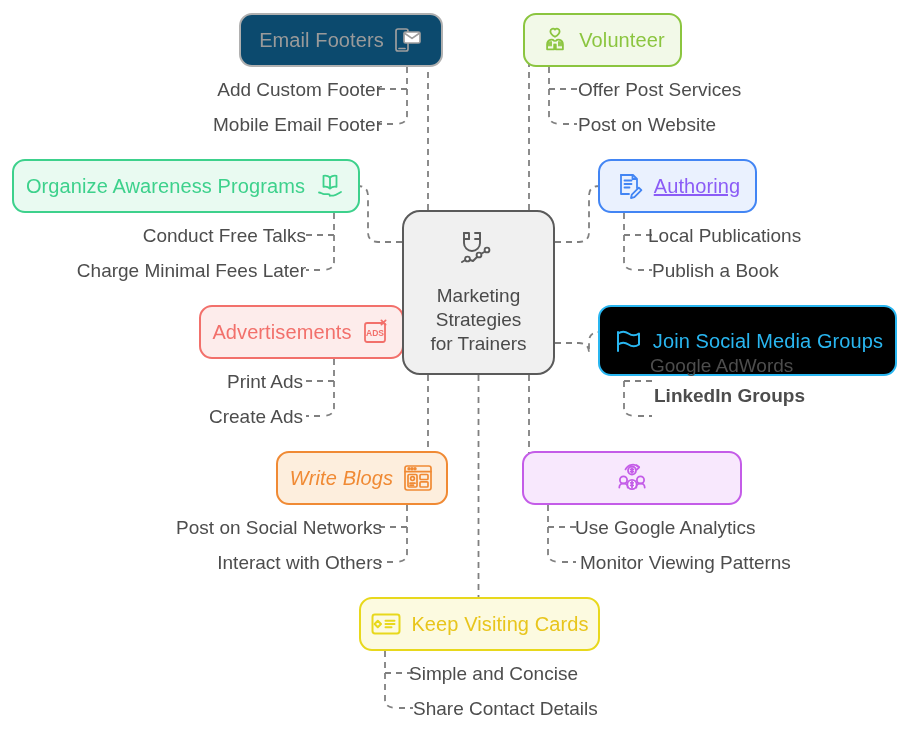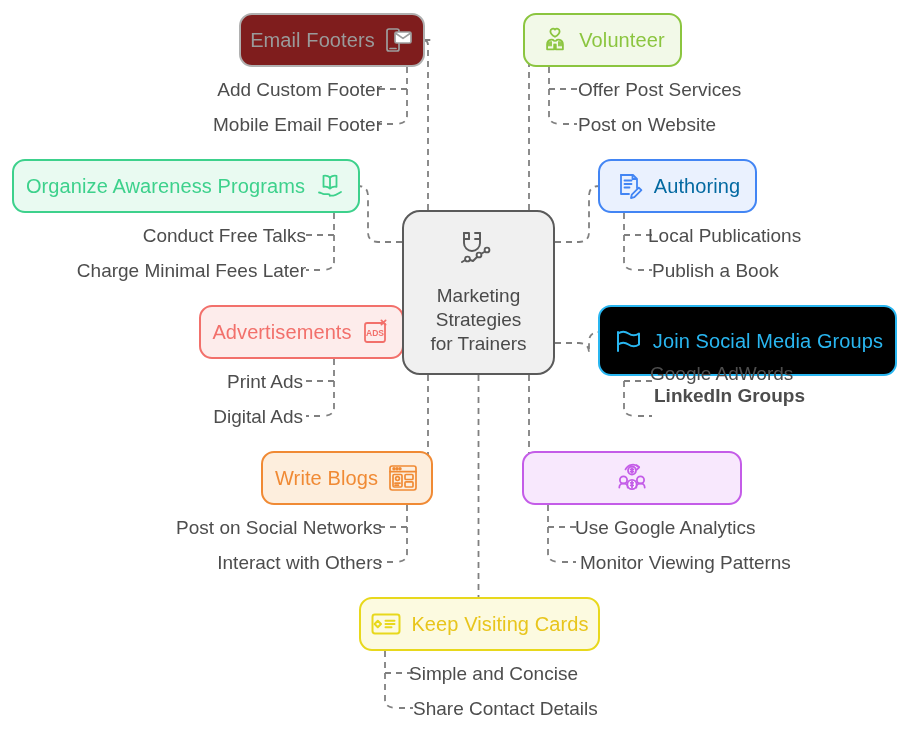--- a/index.html
+++ b/index.html
@@ -106,21 +106,21 @@
       <path d="M 393 562 H 379" stroke="#808080" stroke-width="1.8" stroke-dasharray="6 5" fill="none" stroke-linecap="butt"></path>
       <path d="M 548 505 V 554 Q 548 562 560 562" stroke="#808080" stroke-width="1.8" stroke-dasharray="6 5" fill="none" stroke-linecap="butt"></path>
       <path d="M 548 527 H 576" stroke="#808080" stroke-width="1.8" stroke-dasharray="6 5" fill="none" stroke-linecap="butt"></path>
       <path d="M 562 562 H 576" stroke="#808080" stroke-width="1.8" stroke-dasharray="6 5" fill="none" stroke-linecap="butt"></path>
       <path d="M 385 651 V 700 Q 385 708 397 708" stroke="#808080" stroke-width="1.8" stroke-dasharray="6 5" fill="none" stroke-linecap="butt"></path>
       <path d="M 385 673 H 413" stroke="#808080" stroke-width="1.8" stroke-dasharray="6 5" fill="none" stroke-linecap="butt"></path>
       <path d="M 399 708 H 413" stroke="#808080" stroke-width="1.8" stroke-dasharray="6 5" fill="none" stroke-linecap="butt"></path>
     </svg>
 
   <div id="nodes">
-      <div class="node" style="left: 239px; top: 13px; width: 186px; height: 54px; border-color: rgb(176, 176, 176); background: #7f1d1d;">
+      <div class="node" style="left: 239px; top: 13px; width: 204px; height: 54px; border-color: rgb(176, 176, 176); background: #0c4a6e;">
         <span class="label" style="color: rgb(154, 154, 154);">Email Footers</span>
         <span class="ico" style="color: rgb(158, 158, 158);">
           <svg width="30" height="30" viewBox="0 0 30 30" fill="none" stroke="currentColor" stroke-width="1.7" stroke-linecap="round" stroke-linejoin="round">
       <rect x="3" y="4" width="12" height="22" rx="2"></rect>
             <path d="M6 23.5h6"></path>
       <rect x="11" y="7" width="16" height="11" rx="1.6" fill="#fff"></rect>
       <path d="M11.6 8.2l7.4 5.2 7.4-5.2"></path>
     </svg>
         </span>
       </div>
@@ -155,48 +155,48 @@
       <div class="node" style="left: 598px; top: 159px; width: 159px; height: 54px; border-color: rgb(66, 133, 244); background: rgb(234, 241, 254);">
         <span class="ico" style="color: rgb(66, 133, 244);">
           <svg width="30" height="30" viewBox="0 0 30 30" fill="none" stroke="currentColor" stroke-width="1.8" stroke-linecap="round" stroke-linejoin="round">
       <path d="M6 4h12l4 4v9"></path>
             <path d="M6 4v19h8"></path>
             <path d="M17.5 4.3V8H21"></path>
       <path d="M9.5 9.5h7M9.5 13h7M9.5 16.5h5"></path>
       <path d="M23.8 16.6l2.6 2.6-7 7-3.4.8.8-3.4z"></path>
     </svg>
         </span>
-        <span class="label" style="color: #0369a1;">Authoring</span>
+        <span class="label" style="color: #8b5cf6; text-decoration: underline;">Authoring</span>
       </div>
       <div class="leaf l" style="left: 648px; top: 226px;">Local Publications</div>
       <div class="leaf l" style="left: 652px; top: 261px;">Publish a Book</div>
       <div class="node" style="left: 155px; top: 305px; width: 205px; height: 54px; border-color: rgb(242, 112, 107); background: rgb(253, 236, 235); margin-left: 44px;">
         <span class="label" style="color: rgb(242, 112, 107);">Advertisements</span>
         <span class="ico" style="color: rgb(242, 112, 107);">
           <svg width="30" height="30" viewBox="0 0 30 30" fill="none" stroke="currentColor" stroke-width="1.8" stroke-linecap="round" stroke-linejoin="round">
       <rect x="4" y="6" width="20" height="19" rx="2.2"></rect>
       <path d="M20.4 3.4l4.2 4.2M24.6 3.4l-4.2 4.2"></path>
       <text x="14" y="19" font-family="Liberation Sans, sans-serif" font-size="8.5" font-weight="bold" fill="currentColor" stroke="none" text-anchor="middle">ADS</text>
     </svg>
         </span>
       </div>
       <div class="leaf r" style="right: 608px; top: 372px;">Print Ads</div>
-      <div class="leaf r" style="right: 608px; top: 407px;">Digital Ads</div>
+      <div class="leaf r" style="right: 608px; top: 407px;">Create Ads</div>
       <div class="node" style="left: 598px; top: 305px; width: 299px; height: 71px; border-color: rgb(41, 182, 240); background: #000000;">
         <span class="ico" style="color: rgb(41, 182, 240);">
           <svg width="32" height="32" viewBox="0 0 32 32" fill="none" stroke="currentColor" stroke-width="2" stroke-linecap="round" stroke-linejoin="round">
       <path d="M6 26V7"></path>
       <path d="M6 8.5c3.5-2.4 7-2.4 10.5 0s7 2.4 10.5 0v11c-3.5 2.4-7 2.4-10.5 0s-7-2.4-10.5 0z"></path>
     </svg>
         </span>
         <span class="label" style="color: rgb(41, 182, 240);">Join Social Media Groups</span>
       </div>
-      <div class="leaf l" style="left: 650px; top: 364px;">Google AdWords</div>
+      <div class="leaf l" style="left: 650px; top: 356px;">Google AdWords</div>
       <div class="leaf l" style="left: 654px; top: 386px; font-weight: bold;">LinkedIn Groups</div>
-      <div class="node" style="left: 261px; top: 451px; width: 172px; height: 54px; border-color: rgb(240, 138, 52); background: rgb(253, 238, 221);">
+      <div class="node" style="left: 276px; top: 451px; width: 172px; height: 54px; border-color: rgb(240, 138, 52); background: rgb(253, 238, 221); font-style: italic;">
         <span class="label" style="color: rgb(240, 138, 52);">Write Blogs</span>
         <span class="ico" style="color: rgb(240, 138, 52);">
           <svg width="32" height="30" viewBox="0 0 32 30" fill="none" stroke="currentColor" stroke-width="1.7" stroke-linecap="round" stroke-linejoin="round">
       <rect x="3" y="3" width="26" height="24" rx="2.2"></rect>
       <path d="M3 8.6h26"></path>
       <circle cx="7" cy="5.8" r=".9" fill="currentColor"></circle>
             <circle cx="10" cy="5.8" r=".9" fill="currentColor"></circle>
             <circle cx="13" cy="5.8" r=".9" fill="currentColor"></circle>
       <rect x="6" y="11.5" width="9" height="12.5" rx="1.2"></rect>
       <circle cx="10.5" cy="15.6" r="1.9"></circle>

